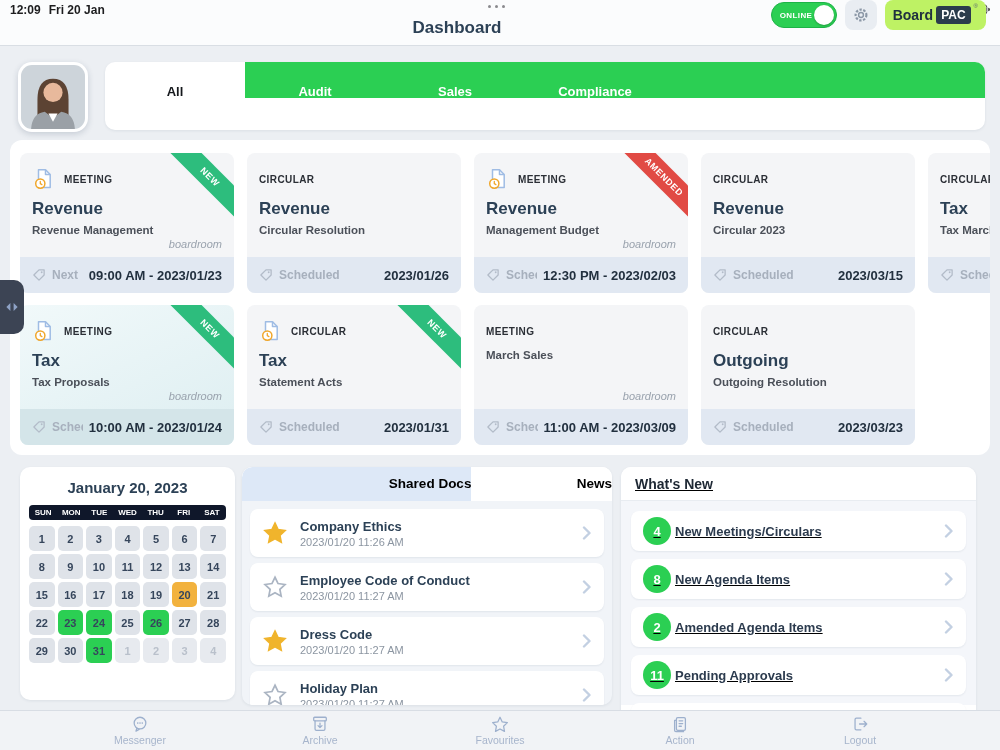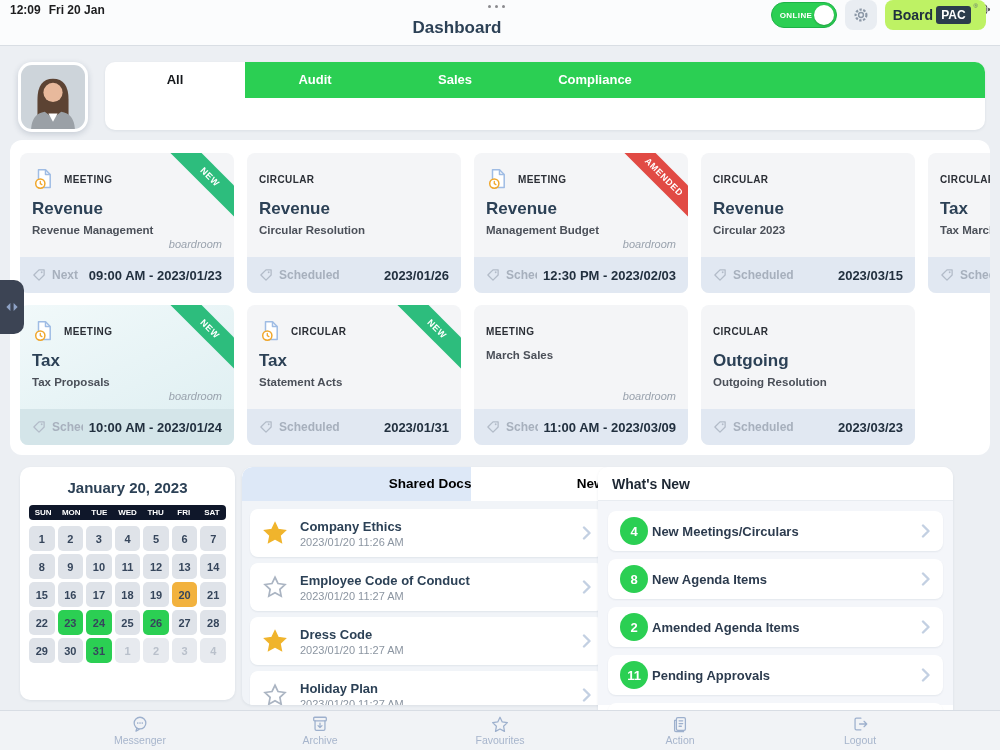--- a/index.html
+++ b/index.html
@@ -22,21 +22,21 @@
   .logo-btn { height:30px; background:#bef264; border-radius:8px; display:flex; align-items:center; padding:0 8px; gap:3px; }
   .logo-board { font-size:14px; font-weight:bold; color:#20313f; }
   .logo-pac { font-size:12px; font-weight:bold; color:#fff; background:#2b3c4c; border-radius:3px; padding:2px 5px; }
   .logo-reg { font-size:6px; color:#5a6672; align-self:flex-start; margin-top:3px; }
 
   
   .avatar { position:absolute; left:18px; top:62px; width:70px; height:70px; border-radius:14px; background:#fff; padding:3px; box-shadow:0 2px 6px rgba(30,50,80,.18); z-index:3; }
   .avatar svg { width:100%; height:100%; border-radius:11px; display:block; }
   .ftabs { position:absolute; left:105px; top:62px; width:880px; height:68px; background:#fff; border-radius:10px; box-shadow:0 1px 3px rgba(30,50,80,.08); z-index:2; }
   .ftabs-green { position:absolute; left:140px; right:0; top:0; height:36px; background:#2bcf53; border-radius:0 10px 0 0; }
-  .ftabs-row { position:absolute; left:0; top:0; height:36px; display:flex; }
+  .ftabs-row { position:absolute; left:0; top:12px; height:36px; display:flex; }
   .ftab { width:140px; text-align:center; line-height:36px; font-size:13px; font-weight:bold; color:#fff; cursor:pointer; }
   .ftab.mod-active { color:#15181c; }
 
   
   .cards-wrap { position:absolute; left:10px; top:140px; width:980px; height:315px; background:#fff; border-radius:12px; overflow:hidden; }
   .cards-row { position:absolute; left:10px; display:flex; gap:13px; }
   .cards-row.r1 { top:13px; } .cards-row.r2 { top:165px; }
   .card { position:relative; flex:0 0 214px; width:214px; height:140px; background:#f4f5f7; border-radius:8px; overflow:hidden; cursor:pointer; }
   .card.mod-selected { background:linear-gradient(155deg,#f1f9fa 0%,#ddeef1 100%); }
   .card-head { height:26px; margin:13px 12px 0; display:flex; align-items:center; gap:8px; }
@@ -80,21 +80,21 @@
   .star-icon { width:26px; height:26px; flex:0 0 26px; }
   .star-icon path { fill:none; stroke:#aab4c2; stroke-width:1.6; }
   .star-icon.mod-filled path { fill:#f0b42c; stroke:#f0b42c; }
   .doc-text { flex:1; margin-left:12px; }
   .doc-title { font-size:13px; font-weight:bold; color:#2c4156; }
   .doc-time { font-size:11px; color:#8b95a1; margin-top:2px; }
   .chev { width:10px; height:14px; flex:0 0 10px; }
   .chev path { fill:none; stroke:#c3d0e2; stroke-width:2.4; stroke-linecap:round; stroke-linejoin:round; }
 
   
-  .wnew { left:598px; top:467px; width:355px; height:266px; }
+  .wnew { left:621px; top:467px; width:355px; height:266px;text-decoration:underline; }
   .wnew-header { height:34px; line-height:34px; padding-left:14px; font-size:14px; font-weight:bold; color:#1d2733; border-bottom:1px solid #e8ecf1; background:#fff; }
   .wnew-list { padding:10px; background:#f4f6fa; height:204px; }
   .wnew-item { height:40px; background:#fff; border-radius:8px; box-shadow:0 1px 2px rgba(16,42,67,.07); display:flex; align-items:center; padding:0 12px; margin-bottom:8px; cursor:pointer; }
   .wnew-badge { width:28px; height:28px; flex:0 0 28px; border-radius:50%; background:#2bcf53; color:#fff; font-size:13px; font-weight:bold; display:flex; align-items:center; justify-content:center; }
   .wnew-label { flex:1; margin-left:4px; font-size:13px; font-weight:bold; color:#2c3b4e; }
 
   
   .toolbar { position:absolute; left:0; right:0; bottom:0; height:40px; background:#f1f3f6; border-top:1px solid #d8dde4; display:flex; padding:0 50px; z-index:5; }
   .tb-item { flex:1; display:flex; flex-direction:column; align-items:center; justify-content:center; gap:1px; cursor:pointer; }
   .tb-item svg { width:20px; height:18px; }

